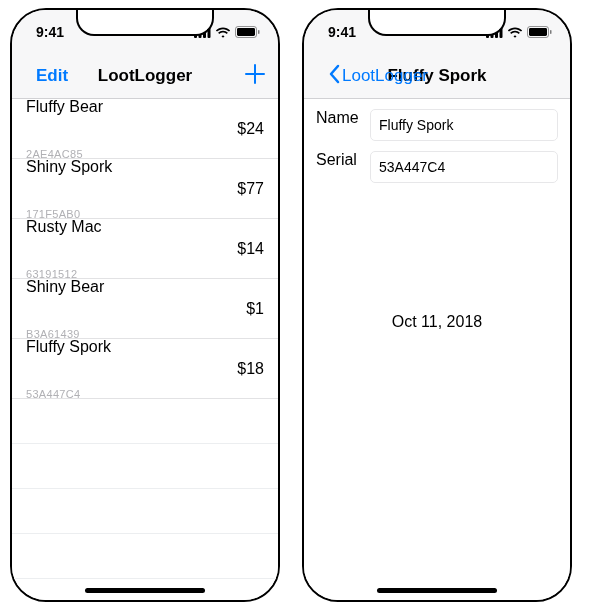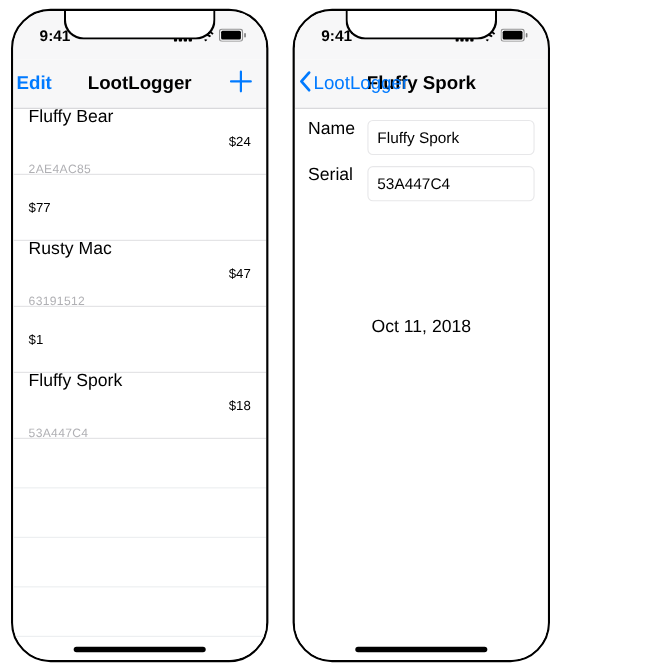--- a/index.html
+++ b/index.html
@@ -9,21 +9,21 @@
     font-family: -apple-system, "Helvetica Neue", Helvetica, Arial, sans-serif;
     width: 598px;
     height: 611px;
     display: flex;
     gap: 22px;
     padding: 8px 10px;
     box-sizing: border-box;
   }
   .phone {
     position: relative;
-    width: 234px;
+    width: 270px;
     height: 594px;
     border: 2px solid #000;
     border-radius: 36px;
     box-sizing: border-box;
     overflow: hidden;
     background: #fff;
     display: flex;
     flex-direction: column;
   }
   .notch {
@@ -65,21 +65,21 @@
     height: 44px;
     background: #f7f7f8;
     border-bottom: 1px solid #d1d1d4;
     display: flex;
     align-items: center;
     position: relative;
     padding: 0 10px;
   }
   .nav-left {
     position: absolute;
-    left: 3px;
+    left: 24px;
     display: flex;
     align-items: center;
     color: #007aff;
     font-size: 17px;
   }
   .nav-left.edit { font-weight: 600; }
   .nav-right {
     position: absolute;
     right: 12px;
     color: #007aff;
@@ -123,21 +123,21 @@
     font-size: 16px;
     color: #000;
   }
   .row-sub {
     font-size: 11px;
     color: #b0b0b4;
     letter-spacing: 0.3px;
     margin-top: 28px;
   }
   .row-value {
-    font-size: 12px;
+    font-size: 16px;
     color: #000;
   }
   .empty-row {
     height: 44px;
     border-bottom: 1px solid #eceef0;
   }
   .home-indicator {
     position: absolute;
     bottom: 7px;
     left: 50%;
@@ -171,21 +171,21 @@
     display: flex;
     align-items: center;
     padding: 0 8px;
     font-size: 14px;
     color: #000;
   }
   .detail-date {
     text-align: center;
     font-size: 16px;
     color: #000;
-    margin-top: 96px;
+    margin-top: 120px;
   }
   .statusbar-bg2 { background: #f7f7f8; }
 </style>
 </head>
 <body>
 
 <div class="phone">
   <div class="notch"></div>
 
   <div class="statusbar">
@@ -227,30 +227,38 @@
   <div class="content">
     <div id="list-rows">
         <div class="table-row">
           <div class="row-left">
             <div class="row-title">Fluffy Bear</div>
             <div class="row-sub">2AE4AC85</div>
           </div>
           <div class="row-value">$24</div>
         </div>
         <div class="table-row">
+          <div class="row-left">
+            <div class="row-title">Shiny Spork</div>
+            <div class="row-sub">171F5AB0</div>
+          </div>
           <div class="row-value">$77</div>
         </div>
         <div class="table-row">
           <div class="row-left">
             <div class="row-title">Rusty Mac</div>
             <div class="row-sub">63191512</div>
           </div>
-          <div class="row-value">$47</div>
-        </div>
-        <div class="table-row">
+          <div class="row-value">$14</div>
+        </div>
+        <div class="table-row">
+          <div class="row-left">
+            <div class="row-title">Shiny Bear</div>
+            <div class="row-sub">B3A61439</div>
+          </div>
           <div class="row-value">$1</div>
         </div>
         <div class="table-row">
           <div class="row-left">
             <div class="row-title">Fluffy Spork</div>
             <div class="row-sub">53A447C4</div>
           </div>
           <div class="row-value">$18</div>
         </div>
       </div>

